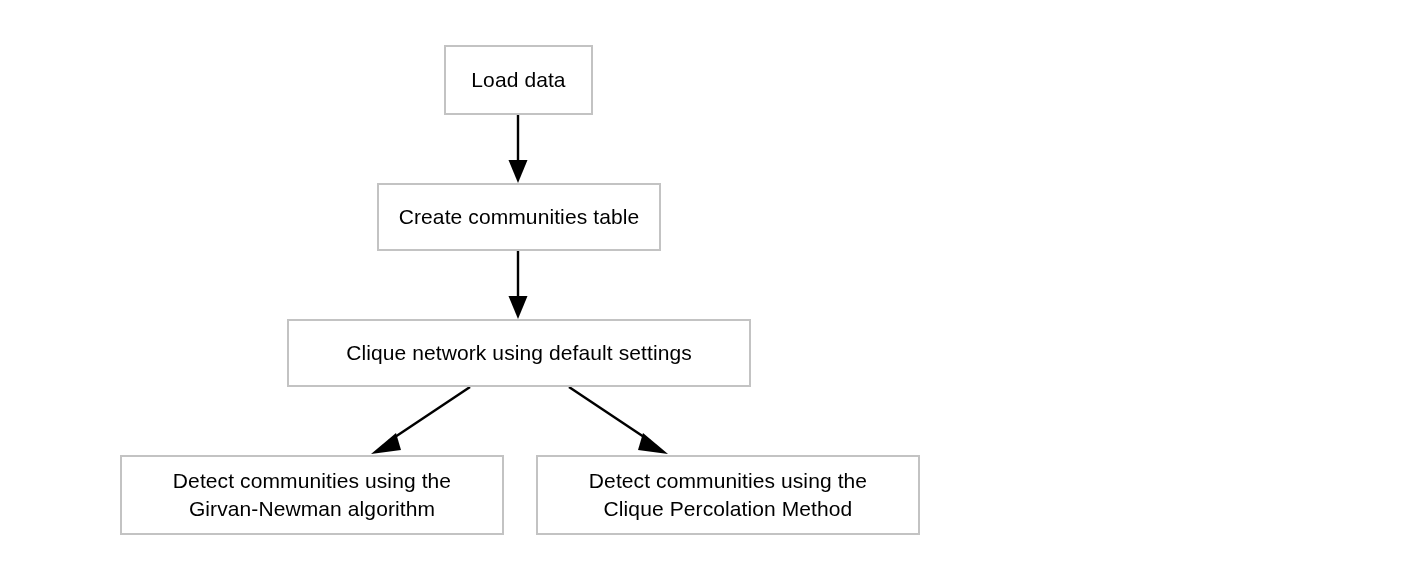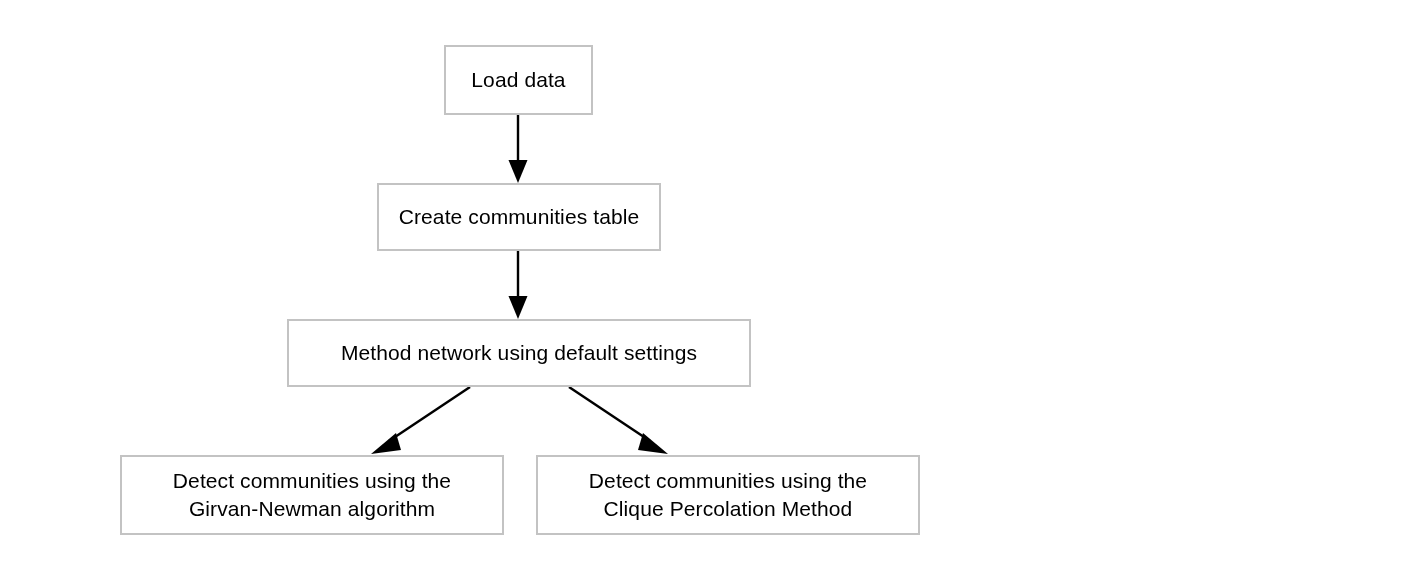--- a/index.html
+++ b/index.html
@@ -83,21 +83,21 @@
 
   <div class="node" id="n1">
     <span class="node-label">Load data</span>
   </div>
 
   <div class="node" id="n2">
     <span class="node-label">Create communities table</span>
   </div>
 
   <div class="node" id="n3">
-    <span class="node-label">Method network using default settings</span>
+    <span class="node-label">Clique network using default settings</span>
   </div>
 
   <div class="node" id="n4">
     <span class="node-label">Detect communities using the
 Girvan-Newman algorithm</span>
   </div>
 
   <div class="node" id="n5">
     <span class="node-label">Detect communities using the
 Clique Percolation Method</span>

